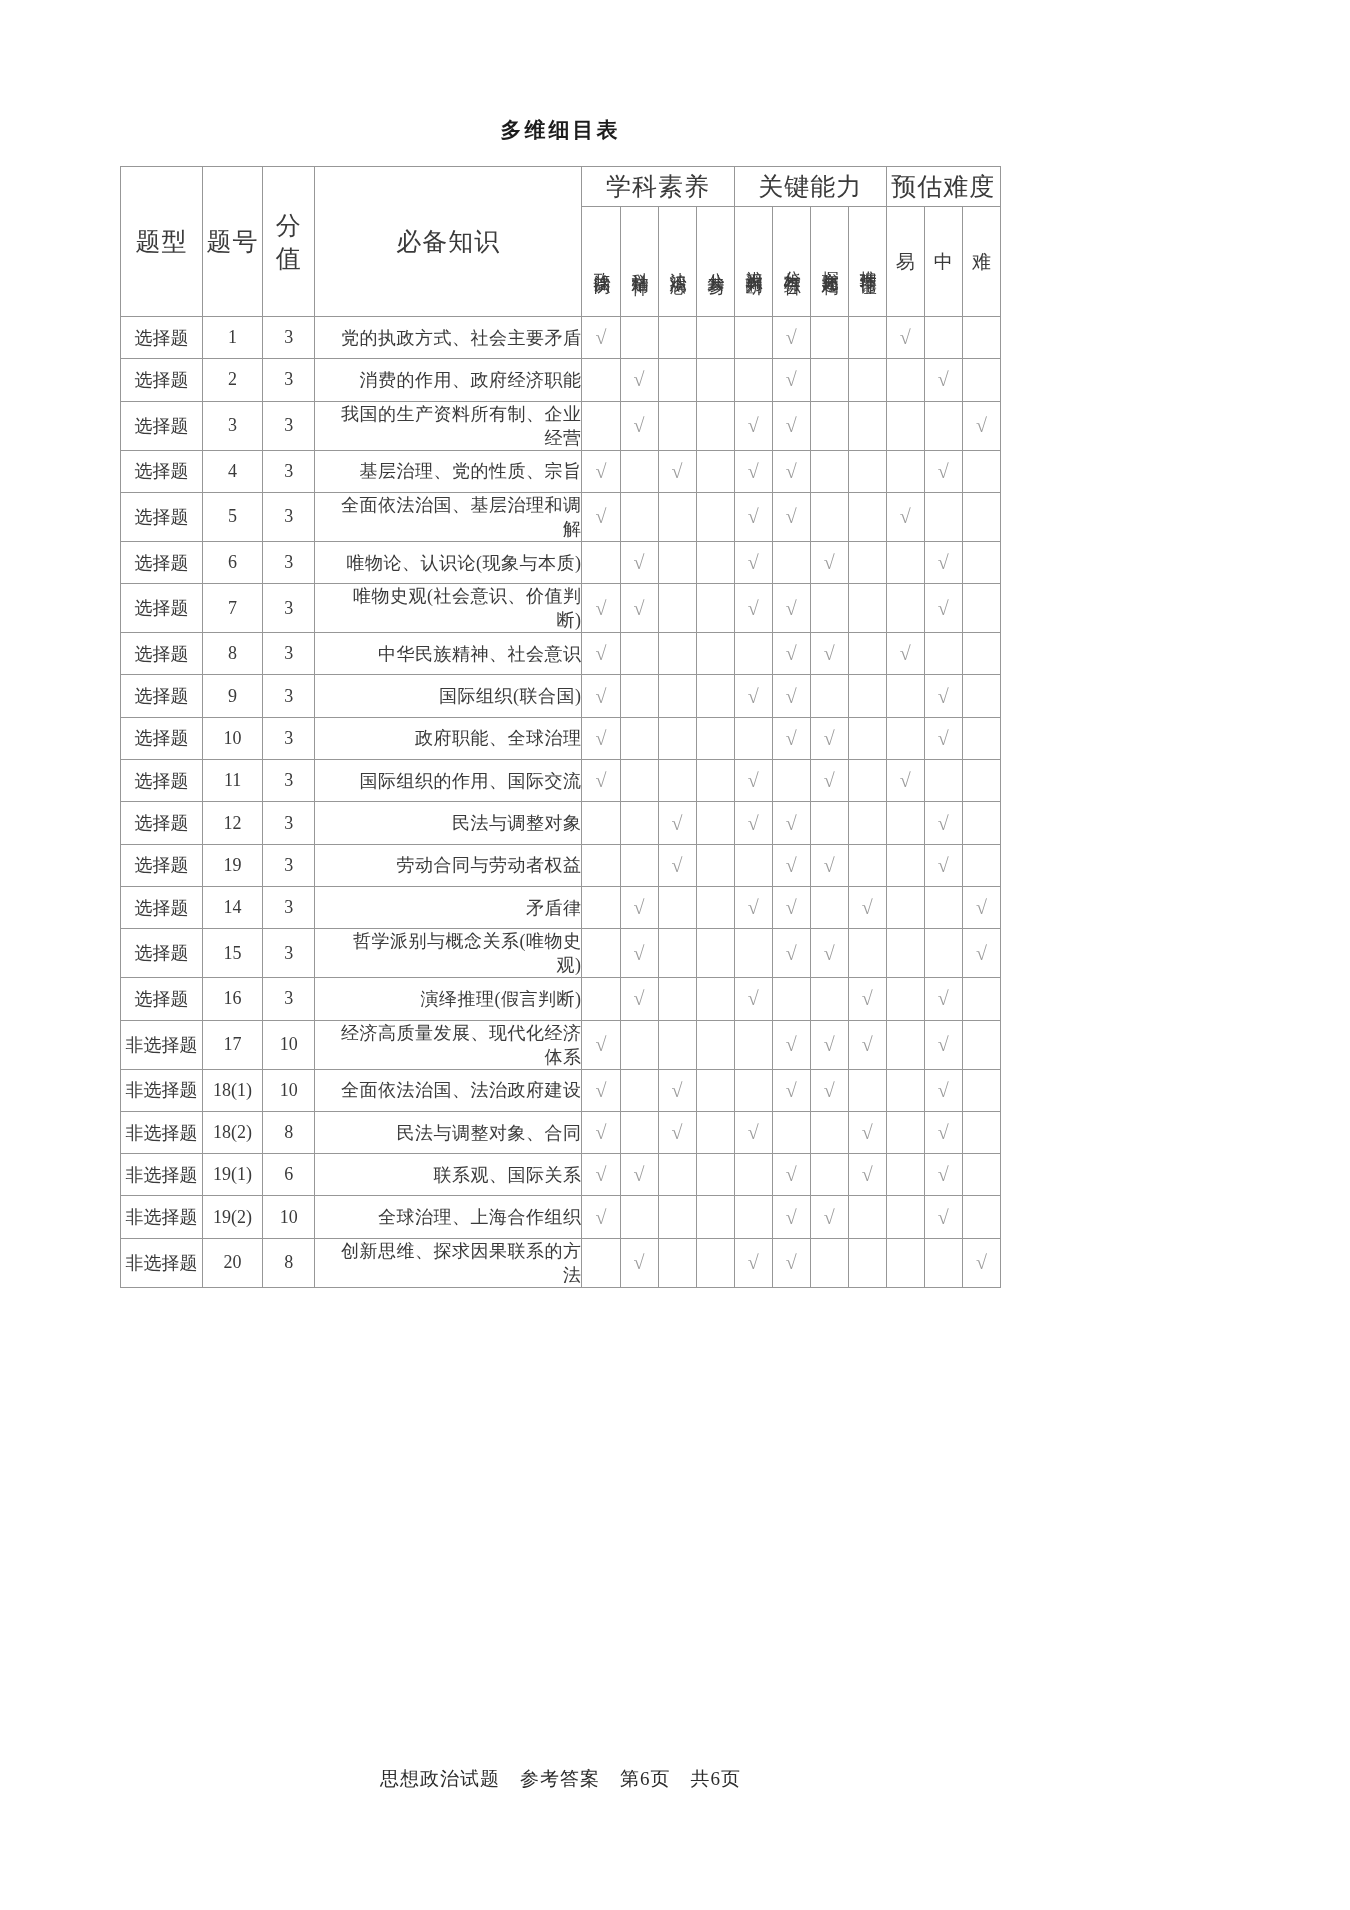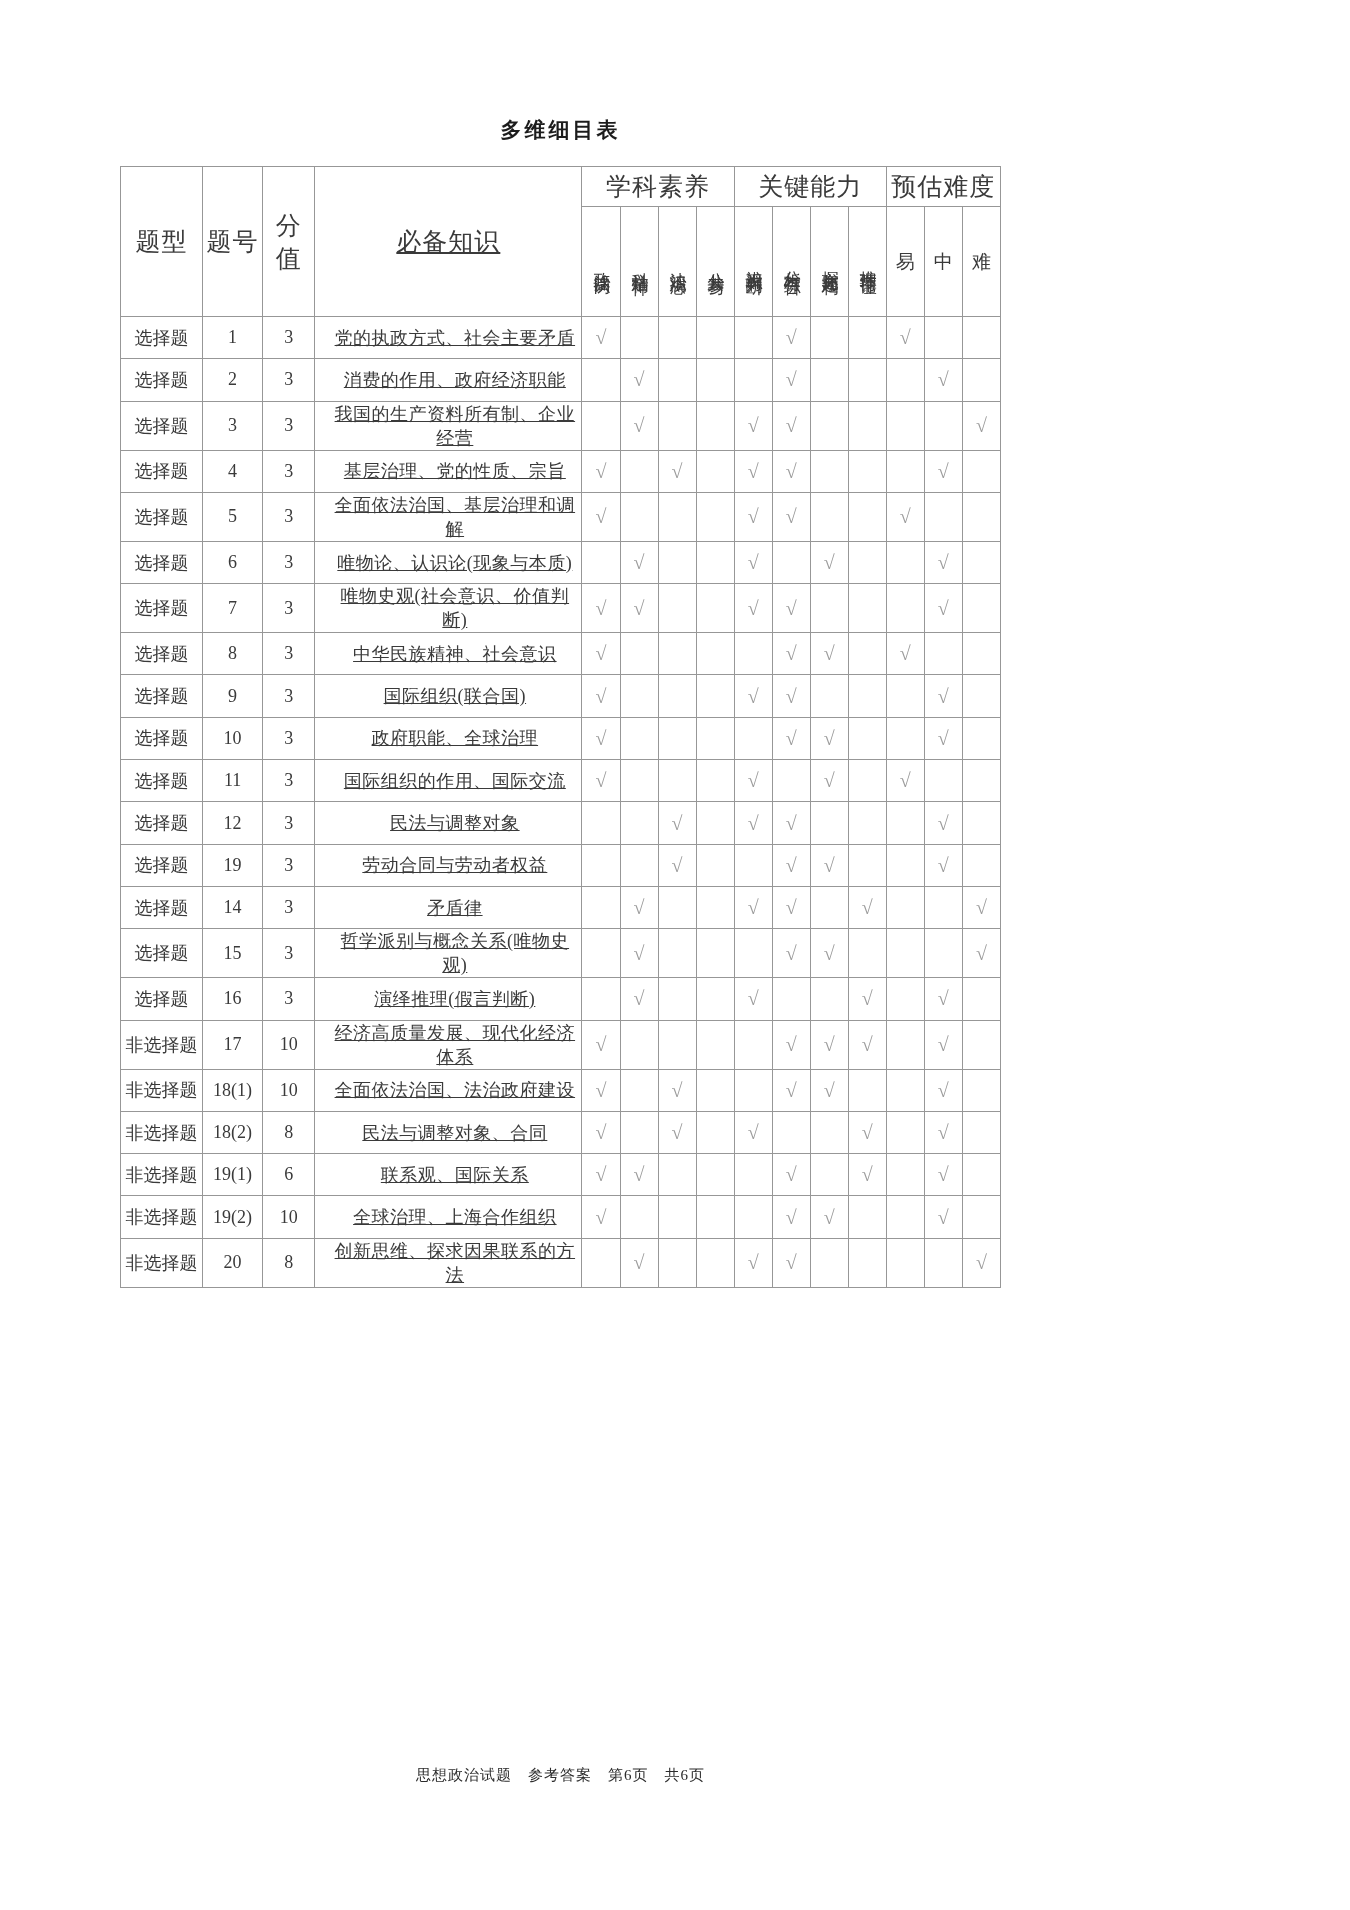--- a/index.html
+++ b/index.html
@@ -38,26 +38,26 @@
     display:inline-block;
     writing-mode:vertical-lr;
     text-orientation:upright;
     max-height:96px;
     font-size:17px;
     line-height:1.35;
     letter-spacing:2px;
   }
   .dcell { font-size:19px; }
   tbody td { height:42.3px; font-size:18px; }
-  td.c-knowledge { text-align:center; padding-left:13px; letter-spacing:0.5px;text-decoration:underline; }
-  th.c-knowledge { font-size:19px; letter-spacing:2px;text-decoration:underline; }
+  td.c-knowledge { text-align:right; padding-left:13px; letter-spacing:0.5px; }
+  th.c-knowledge { font-size:19px; letter-spacing:2px; }
   .check { color:#9c9c9c; font-size:20px; }
   .footer {
     position:absolute; top:1766px; left:0; width:100%;
-    text-align:center; font-size:15px; color:#2c2c2c;
+    text-align:center; font-size:19px; color:#2c2c2c;
     letter-spacing:1px;
   }
 </style>
 </head>
 <body>
 
 <div class="page">
   <div class="content">
 
     <div class="title">多维细目表</div>

